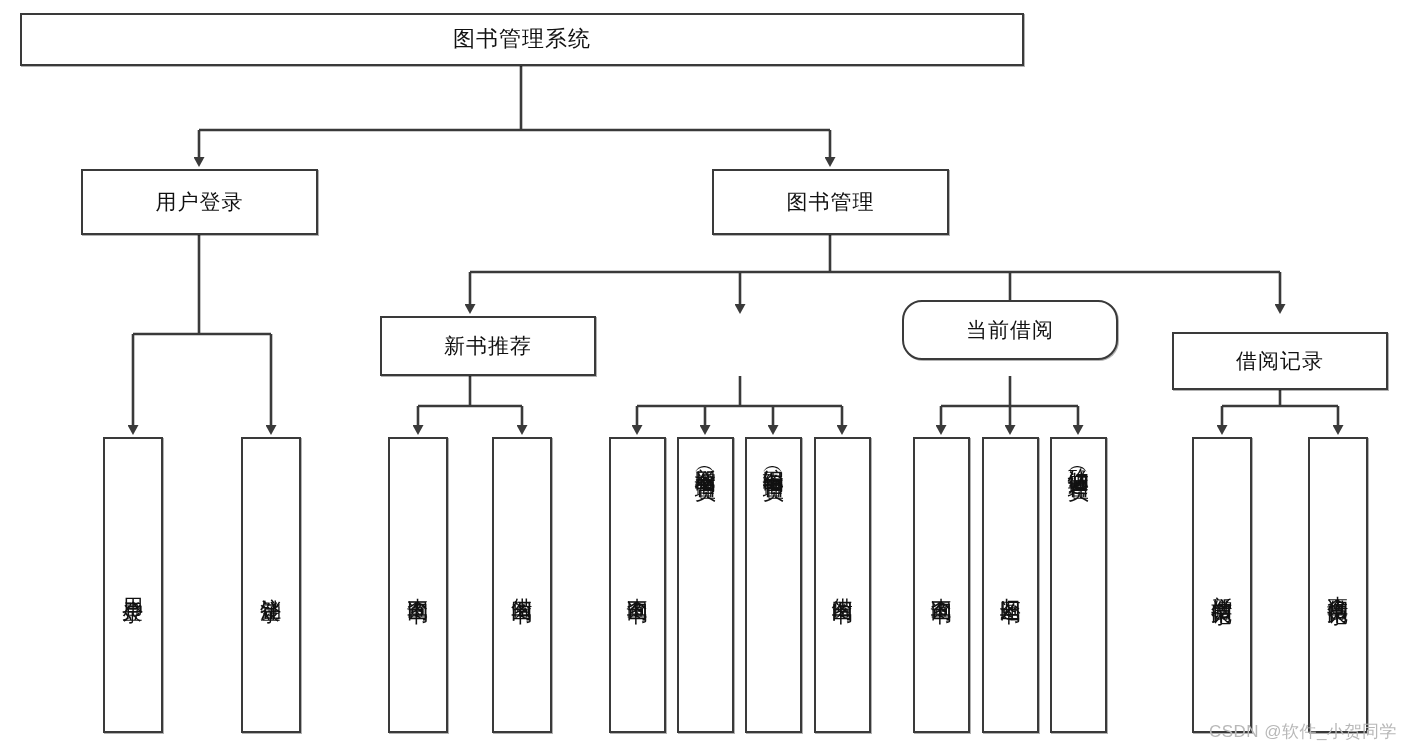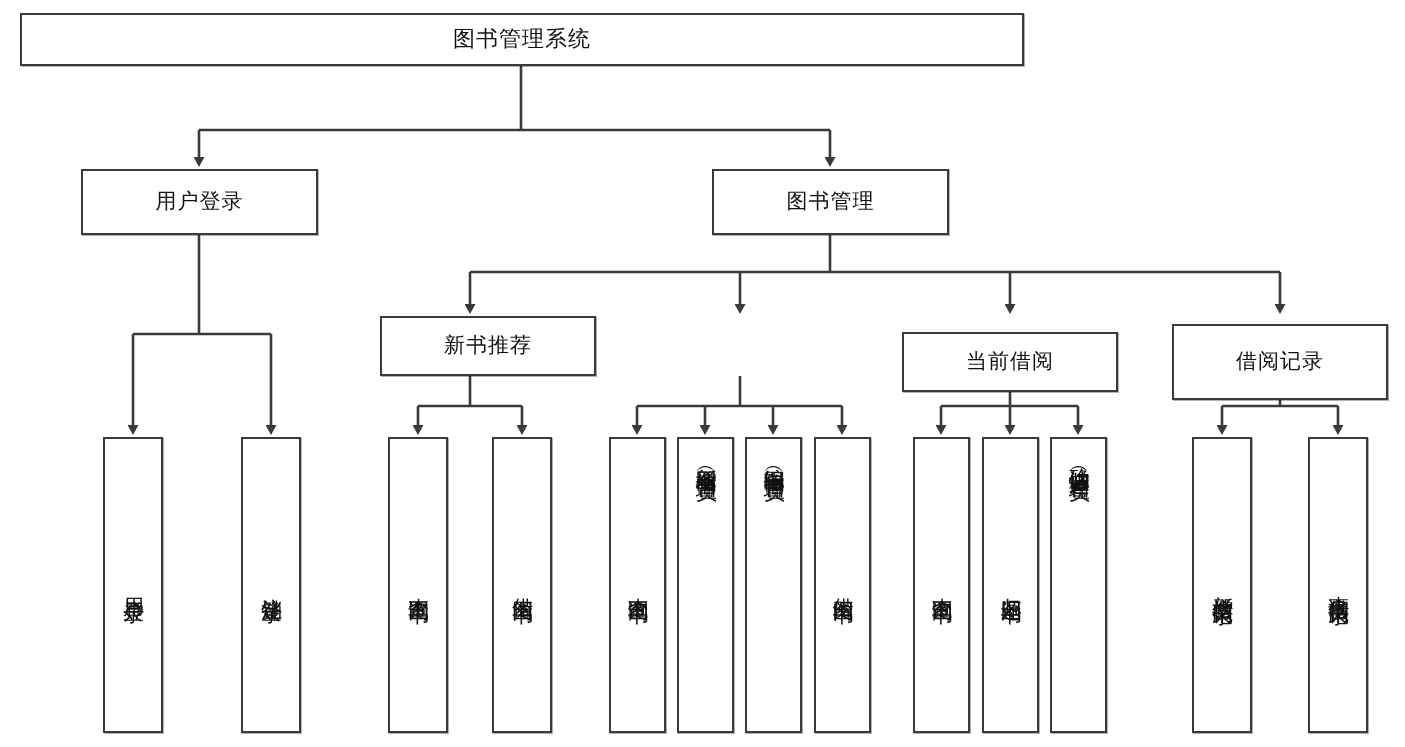--- a/index.html
+++ b/index.html
@@ -9,21 +9,20 @@
   }
   body {
     font-family: "Liberation Sans", "DejaVu Sans", sans-serif;
   }
   #canvas {
     position: relative;
     width: 1405px;
     height: 747px;
     background: #ffffff;
     overflow: hidden;
-    font-family: Liberation Serif, serif;
   }
   #wires {
     position: absolute;
     left: 0;
     top: 0;
     width: 1405px;
     height: 747px;
     pointer-events: none;
   }
   .node {
@@ -139,24 +138,24 @@
   <div class="node horiz" style="left:81px; top:169px; width:237px; height:66px;">
     <span>用户登录</span>
   </div>
   <div class="node horiz" style="left:712px; top:169px; width:237px; height:66px;align-items:center;">
     <span>图书管理</span>
   </div>
 
   <div class="node horiz" style="left:362px; top:316px; width:216px; height:60px;margin-left:18px;">
     <span>新书推荐</span>
   </div>
-  <div class="node horiz" style="left:902px; top:332px; width:216px; height:60px;">
+  <div class="node horiz" style="left:902px; top:300px; width:216px; height:60px;border-radius:20px;">
     <span>当前借阅</span>
   </div>
-  <div class="node horiz" style="left:1172px; top:324px; width:216px; height:76px;">
+  <div class="node horiz" style="left:1172px; top:332px; width:216px; height:58px;">
     <span>借阅记录</span>
   </div>
 
   <div class="node vert midtext" style="left:103px; top:437px; width:60px; height:296px;">
     <span class="vlabel">用户登录</span>
   </div>
   <div class="node vert midtext" style="left:241px; top:437px; width:60px; height:296px;">
     <span class="vlabel">注销登录</span>
   </div>
 
@@ -190,14 +189,15 @@
     <span class="vlabel">确认归还（管理员）</span>
   </div>
 
   <div class="node vert midtext" style="left:1192px; top:437px; width:60px; height:296px;">
     <span class="vlabel">新增借阅记录</span>
   </div>
   <div class="node vert midtext" style="left:1308px; top:437px; width:60px; height:296px;">
     <span class="vlabel">查询借阅记录</span>
   </div>
 
+  <div id="watermark">CSDN @软件_小贺同学</div>
 
 </div>
 
 </body></html>

